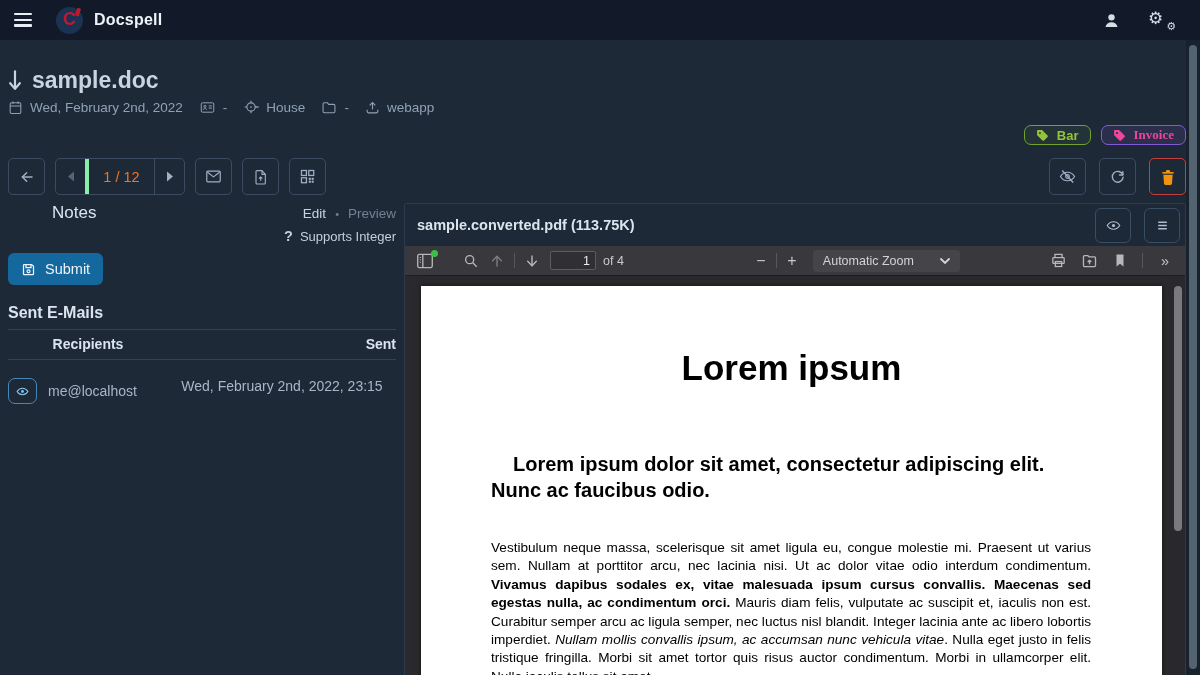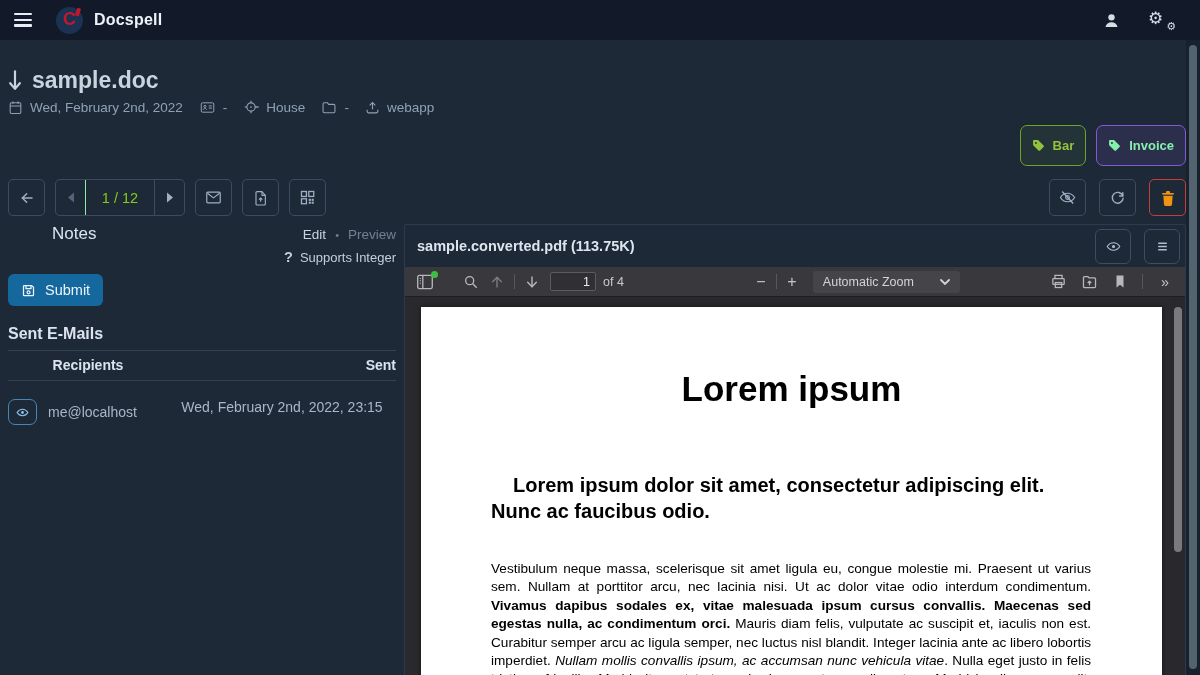--- a/index.html
+++ b/index.html
@@ -32,35 +32,35 @@
 
   
   .page { padding: 20px 14px 0 8px; border-radius: 31px; }
 
   .doc-title { display: flex; align-items: center; gap: 10px; color: #c9d4df; font-size: 23px; font-weight: bold; margin-top: 7px; }
   .meta-row { display: flex; align-items: center; color: #8fa1b3; font-size: 13.5px; margin-top: 5px; }
   .meta-item { display: flex; align-items: center; gap: 7px; }
   .meta-gap { width: 16px; }
 
   .tags-row { display: flex; justify-content: flex-end; gap: 10px; margin-top: 10px; }
-  .tag { display: inline-flex; align-items: center; gap: 8px; height: 41px; padding: 0 11px;
+  .tag { display: inline-flex; align-items: center; gap: 8px; height: 20px; padding: 0 11px;
          border-radius: 7px; font-weight: bold; font-size: 13px; border: 1px solid; cursor: pointer; }
   .tag-green  { color: #93c33c; border-color: #6fa32b; background: rgba(130,180,40,.07); }
-  .tag-purple { color: #86efac; border-color: #8259d8; background: rgba(130,90,220,.13); }
+  .tag-purple { color: #ec4899; border-color: #8259d8; background: rgba(130,90,220,.13); font-family: Liberation Serif, serif; }
 
   .toolbar-row { display: flex; align-items: center; margin-top: 13px; }
   .tb-left { display: flex; align-items: center; gap: 10px; }
   .btn { height: 37px; min-width: 37px; border: 1px solid #3b4c61; border-radius: 5px; background: transparent;
          display: inline-flex; align-items: center; justify-content: center; color: #9fb0c3; cursor: pointer; }
   .pager { display: inline-flex; align-items: stretch; border: 1px solid #3b4c61; border-radius: 5px; height: 37px; overflow: hidden; }
   .pager-btn { width: 29px; display: flex; align-items: center; justify-content: center; cursor: pointer; }
   .pager-prev { color: #55647a; }
   .pager-next { color: #9fb0c3; }
   .pager-label { min-width: 70px; padding: 0 10px; display: flex; align-items: center; justify-content: center;
-                 color: #84cc16; font-size: 14.5px; border-left: 1px solid #86efac; border-right: 1px solid #3b4c61; }
+                 color: #f97316; font-size: 14.5px; border-left: 4px solid #86efac; border-right: 1px solid #3b4c61; }
   .tb-right { margin-left: auto; display: flex; gap: 13px; }
   .btn-danger { border-color: #c53d3d; }
 
   
   .main-row { display: flex; margin-top: 8px; align-items: flex-start; }
   .left-col { width: 388px; flex: none; }
   .right-col { flex: 1; margin-left: 8px; height: 478px; border: 1px solid #2c3a4d; border-radius: 2px;
                display: flex; flex-direction: column; overflow: hidden; }
 
   

